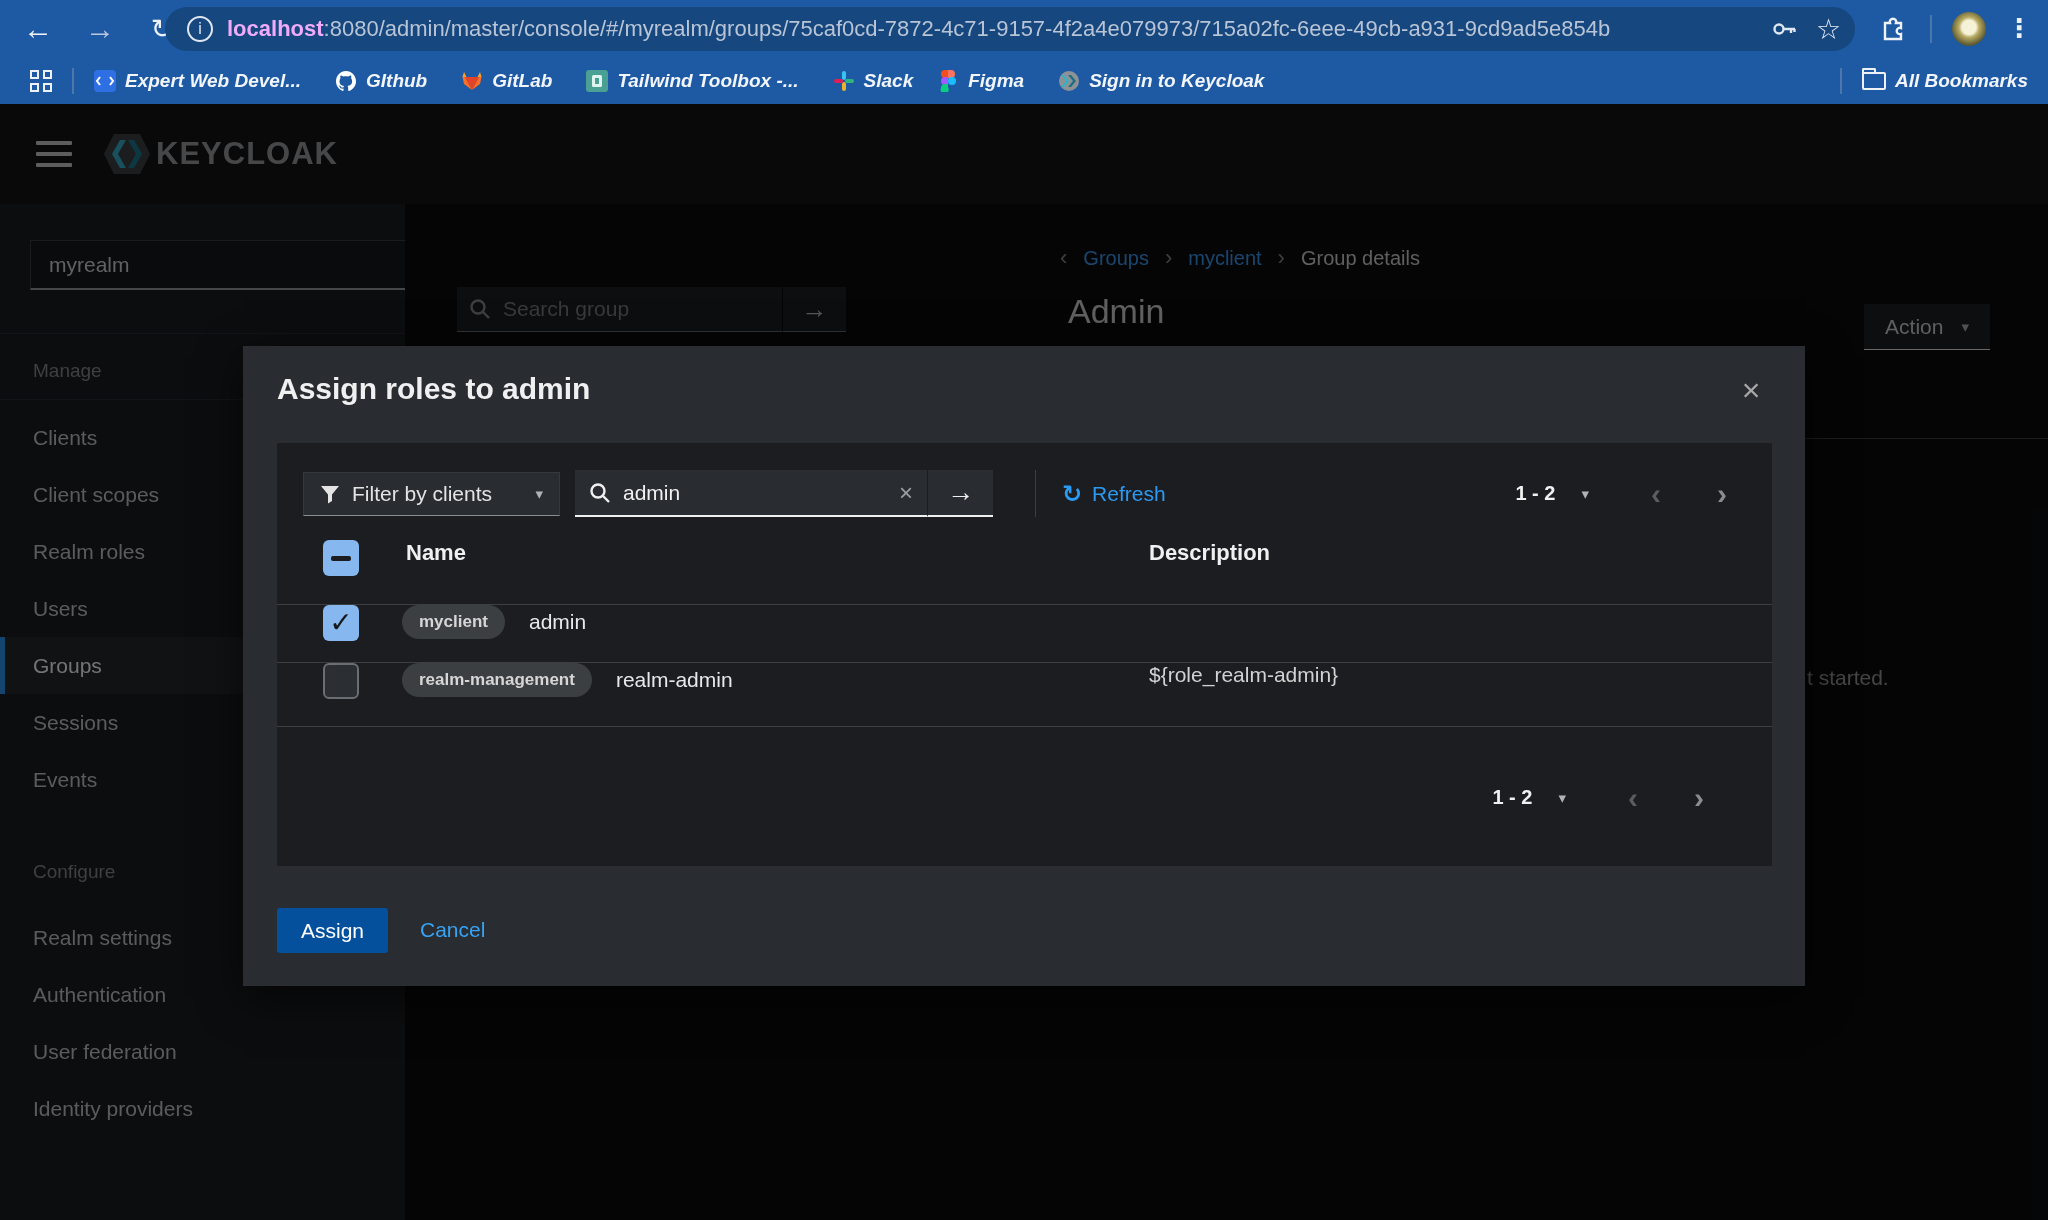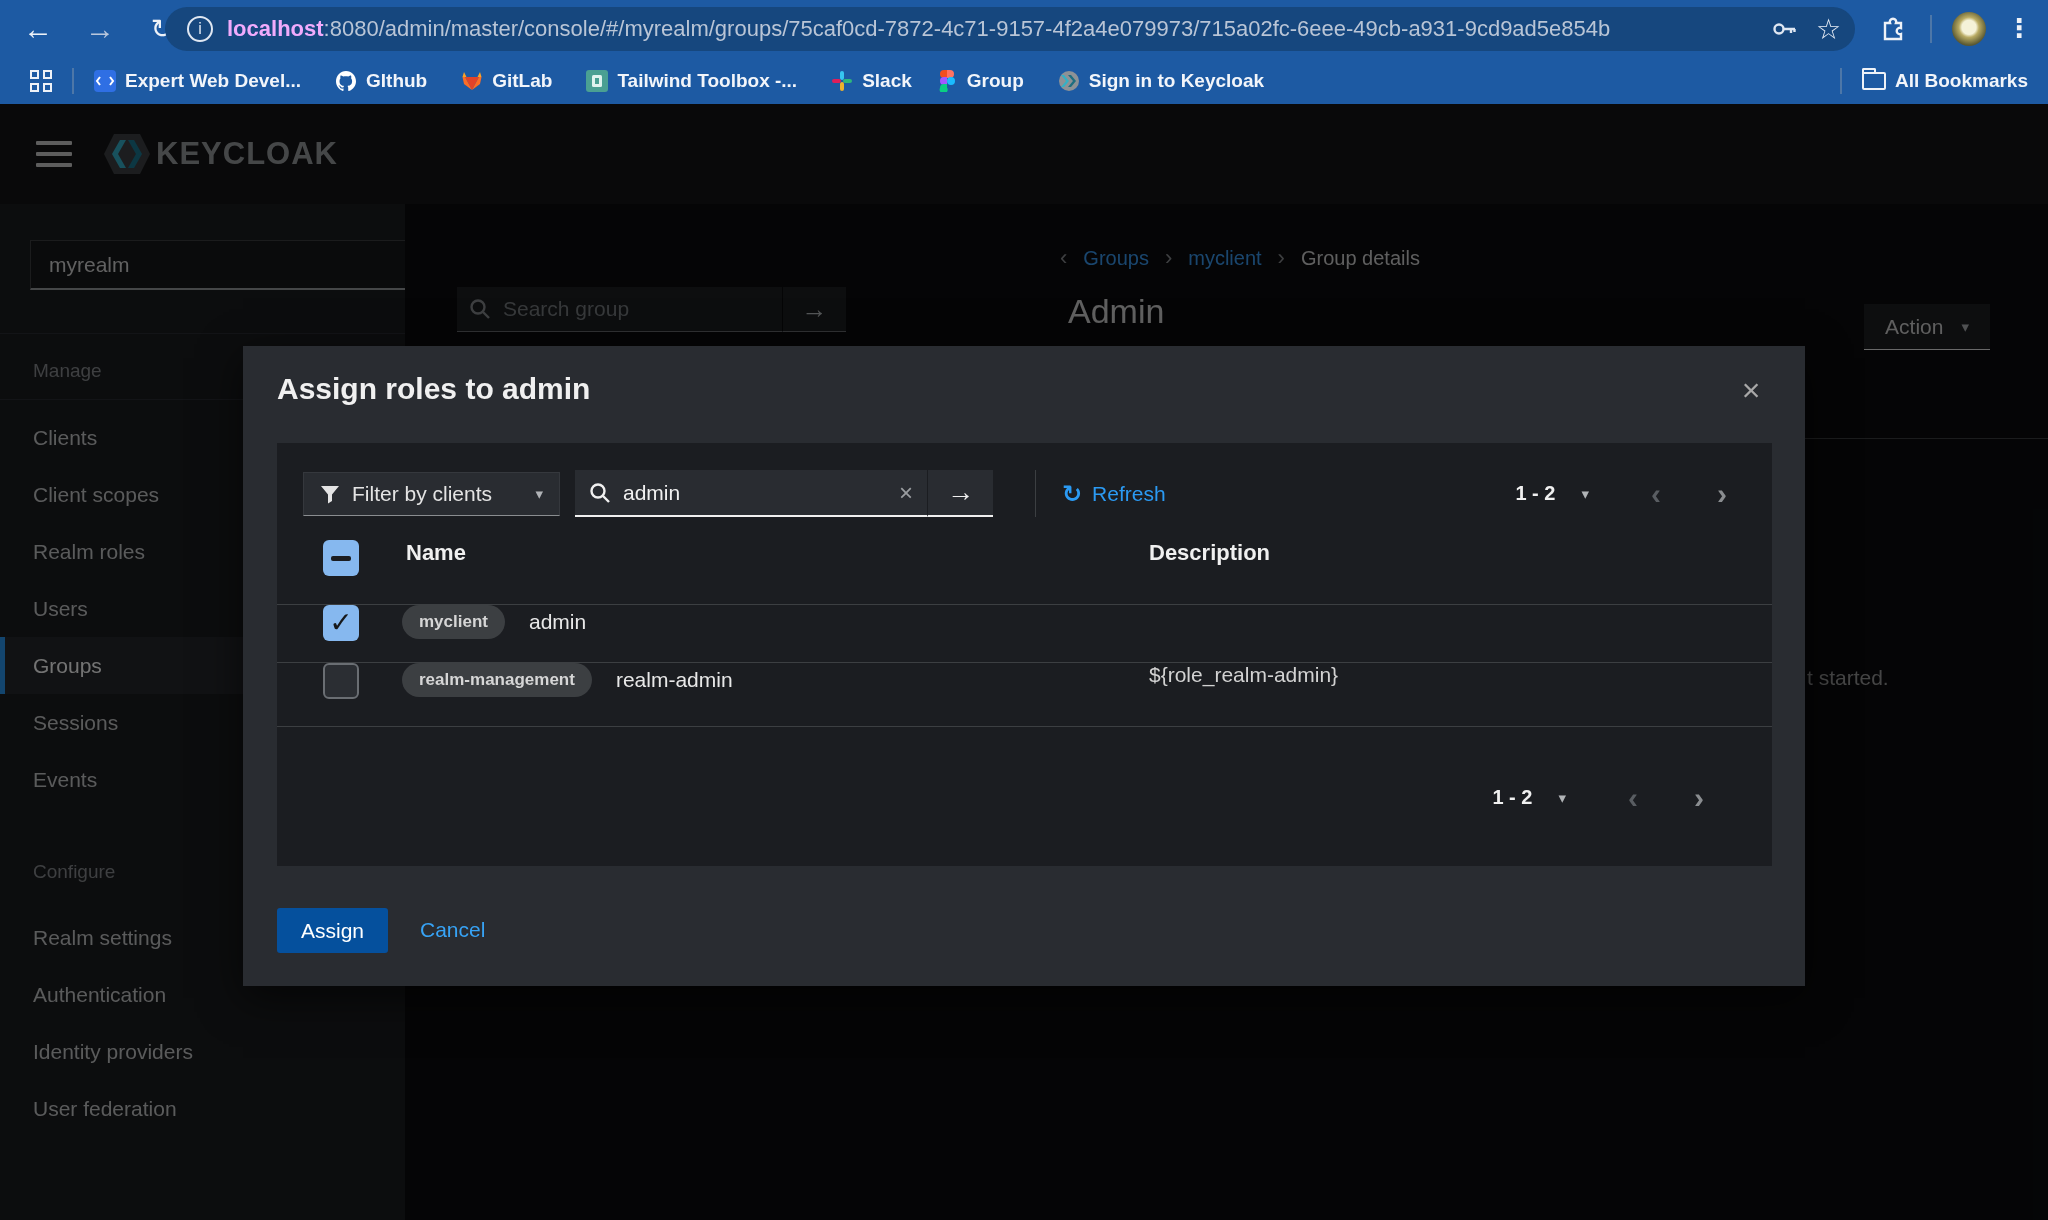--- a/index.html
+++ b/index.html
@@ -17,21 +17,21 @@
   .url-text { margin-left:14px; font-size:22px; color:#b9c5d6; white-space:nowrap; overflow:hidden; flex:1; }
   .url-text b { color:#f0abfc; font-weight:700; }
   .pill-right { position:absolute; right:14px; top:0; height:44px; display:flex; align-items:center; gap:18px; }
   .tb-right { position:absolute; right:0; top:0; height:57px; display:flex; align-items:center; }
   .star { color:#e8eef7; font-size:28px; }
   .vsep { width:2px; height:28px; background:#4d77a8; }
   .avatar-flower { width:34px; height:34px; border-radius:50%; background:radial-gradient(circle at 50% 45%, #f5f2d8 0 28%, #b9ab63 40%, #5c5a33 70%, #3c3a24 100%); }
   .kebab { color:#eef2f8; font-size:26px; font-weight:700; }
 
   .bookmarks { position:absolute; left:0; top:57px; width:2048px; height:47px; display:flex; align-items:center; }
-  .bm { display:flex; align-items:center; gap:9px; color:#f2f5fa; font-size:19px; font-weight:700; white-space:nowrap; }
+  .bm { display:flex; align-items:center; gap:9px; color:#f2f5fa; font-size:19px; font-weight:700; white-space:nowrap;font-style:italic; }
   .bm-ic { width:22px; height:22px; flex:none; display:flex; align-items:center; justify-content:center; }
   .apps-grid { width:22px; height:22px; margin-left:30px; display:grid; grid-template-columns:9px 9px; grid-template-rows:9px 9px; gap:4px; }
   .apps-grid span { border:2px solid #eef2f8; }
   .bm-sep { width:2px; height:26px; background:#4d77a8; margin:0 20px; }
   .folder-ic { width:24px; height:18px; border:2px solid #eef2f8; border-radius:2px; position:relative; }
   .folder-ic:before { content:""; position:absolute; left:-2px; top:-6px; width:10px; height:4px; border:2px solid #eef2f8; border-bottom:none; border-radius:2px 2px 0 0; }
 
   
   .kc-header { position:absolute; left:0; top:104px; width:2048px; height:100px; background:#151517; }
   .burger { position:absolute; left:36px; top:37px; width:36px; height:26px; display:flex; flex-direction:column; justify-content:space-between; }
@@ -224,21 +224,21 @@
       <div class="bm" style="margin-right:34px">
         <span class="bm-ic">
           <svg width="16" height="22" viewBox="0 0 16 22">
               <path fill="#f24e1e" d="M1 4 a4 4 0 0 1 4 -4 h3 v8 H5 a4 4 0 0 1 -4 -4z"></path>
               <path fill="#ff7262" d="M8 0 h3 a4 4 0 1 1 0 8 H8z"></path>
               <path fill="#a259ff" d="M1 11 a4 4 0 0 1 4 -4 h3 v8 H5 a4 4 0 0 1 -4 -4z"></path>
               <path fill="#1abcfe" d="M8 11 a4 4 0 1 1 4 4 4 4 0 0 1 -4 -4z"></path>
               <path fill="#0acf83" d="M1 18 a4 4 0 0 1 4 -4 h3 v3.5 A4 4 0 1 1 1 18z"></path>
             </svg>
         </span>
-        <span>Group</span>
+        <span>Figma</span>
       </div>
 
       <div class="bm">
         <span class="bm-ic">
           <svg width="22" height="22" viewBox="0 0 22 22">
               <circle cx="11" cy="11" r="10" fill="#8d9296"></circle>
               <path d="M6 5 L11 11 6 17 H3 L8 11 3 5z" fill="#33b1c6"></path>
               <path d="M13 5 L18 11 13 17 h-3 l5 -6 -5 -6z" fill="#1e6e80"></path>
             </svg>
         </span>
@@ -312,24 +312,24 @@
 
     <div class="side-label" style="top:657px">Configure</div>
     <div class="side-items" style="top:705px">
       <div class="side-item">
           <span>Realm settings</span>
         </div>
       <div class="side-item">
           <span>Authentication</span>
         </div>
       <div class="side-item">
+          <span>User federation</span>
+        </div>
+      <div class="side-item">
           <span>Identity providers</span>
-        </div>
-      <div class="side-item">
-          <span>User federation</span>
         </div>
     </div>
   </div>
 
   <div class="main">
     <div class="group-search">
       <div class="gs-input">
         <svg width="22" height="22" viewBox="0 0 22 22">
             <circle cx="9" cy="9" r="6.5" fill="none" stroke="#8a8d90" stroke-width="2.4"></circle>
             <path d="M14 14 L20 20" stroke="#8a8d90" stroke-width="2.4"></path>

